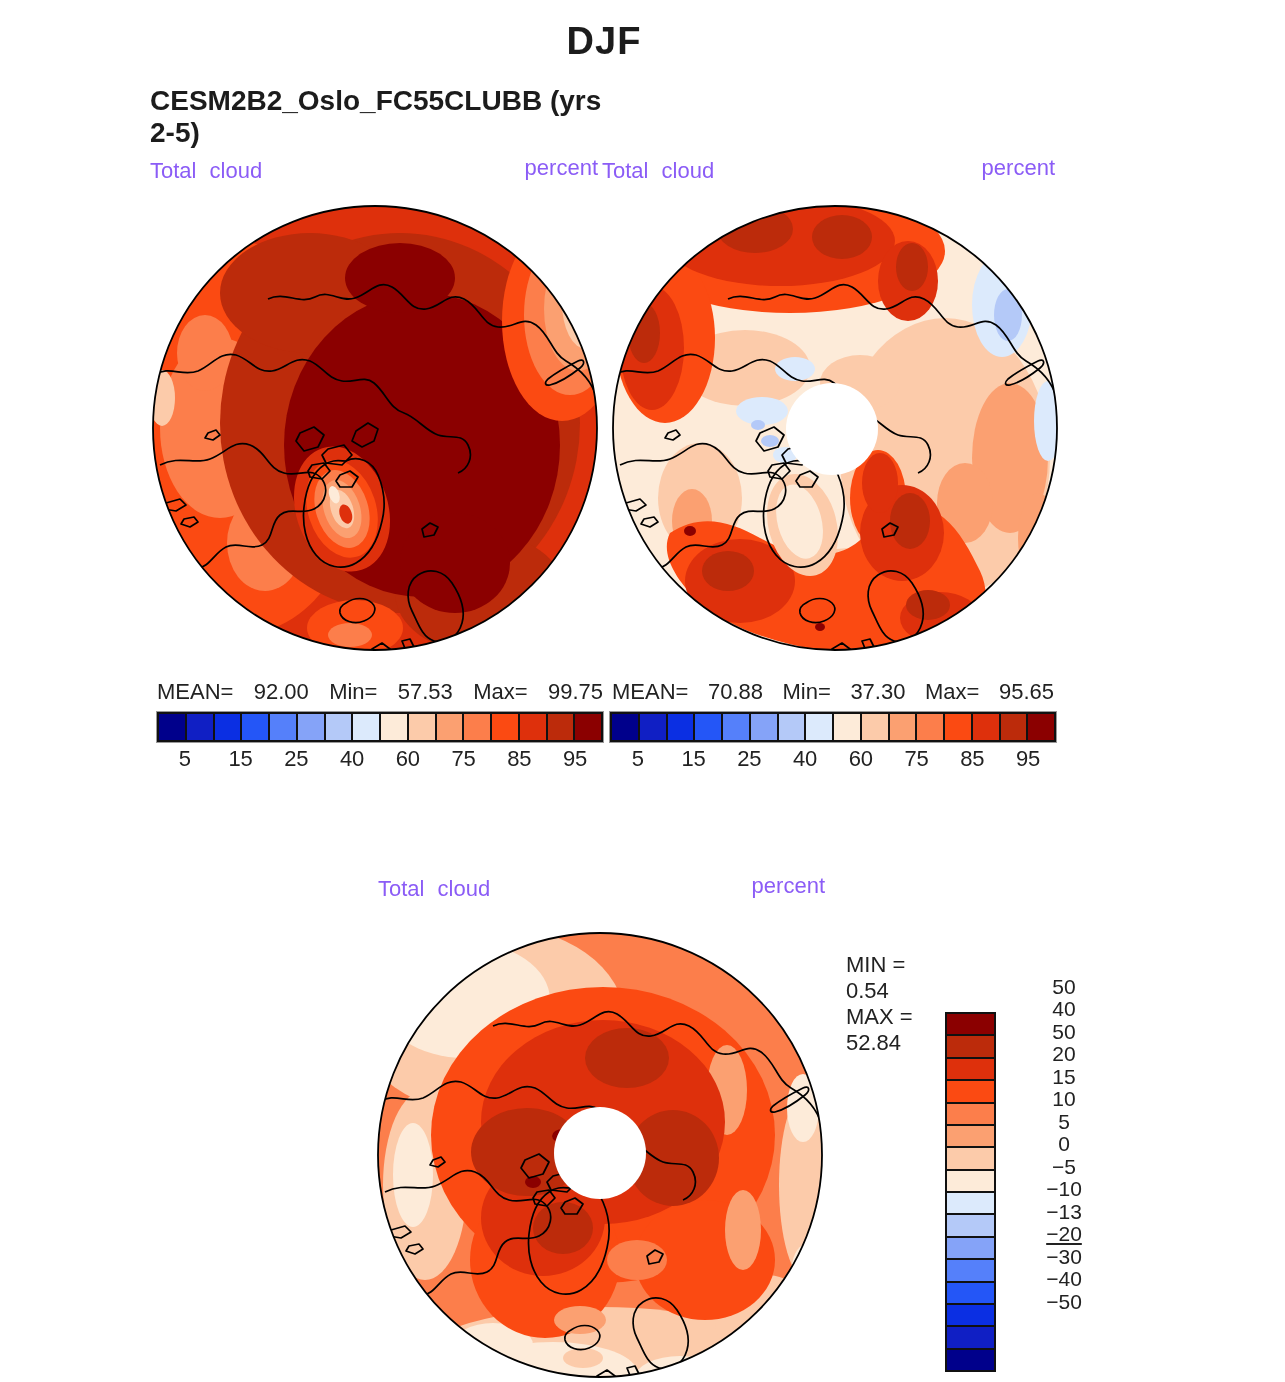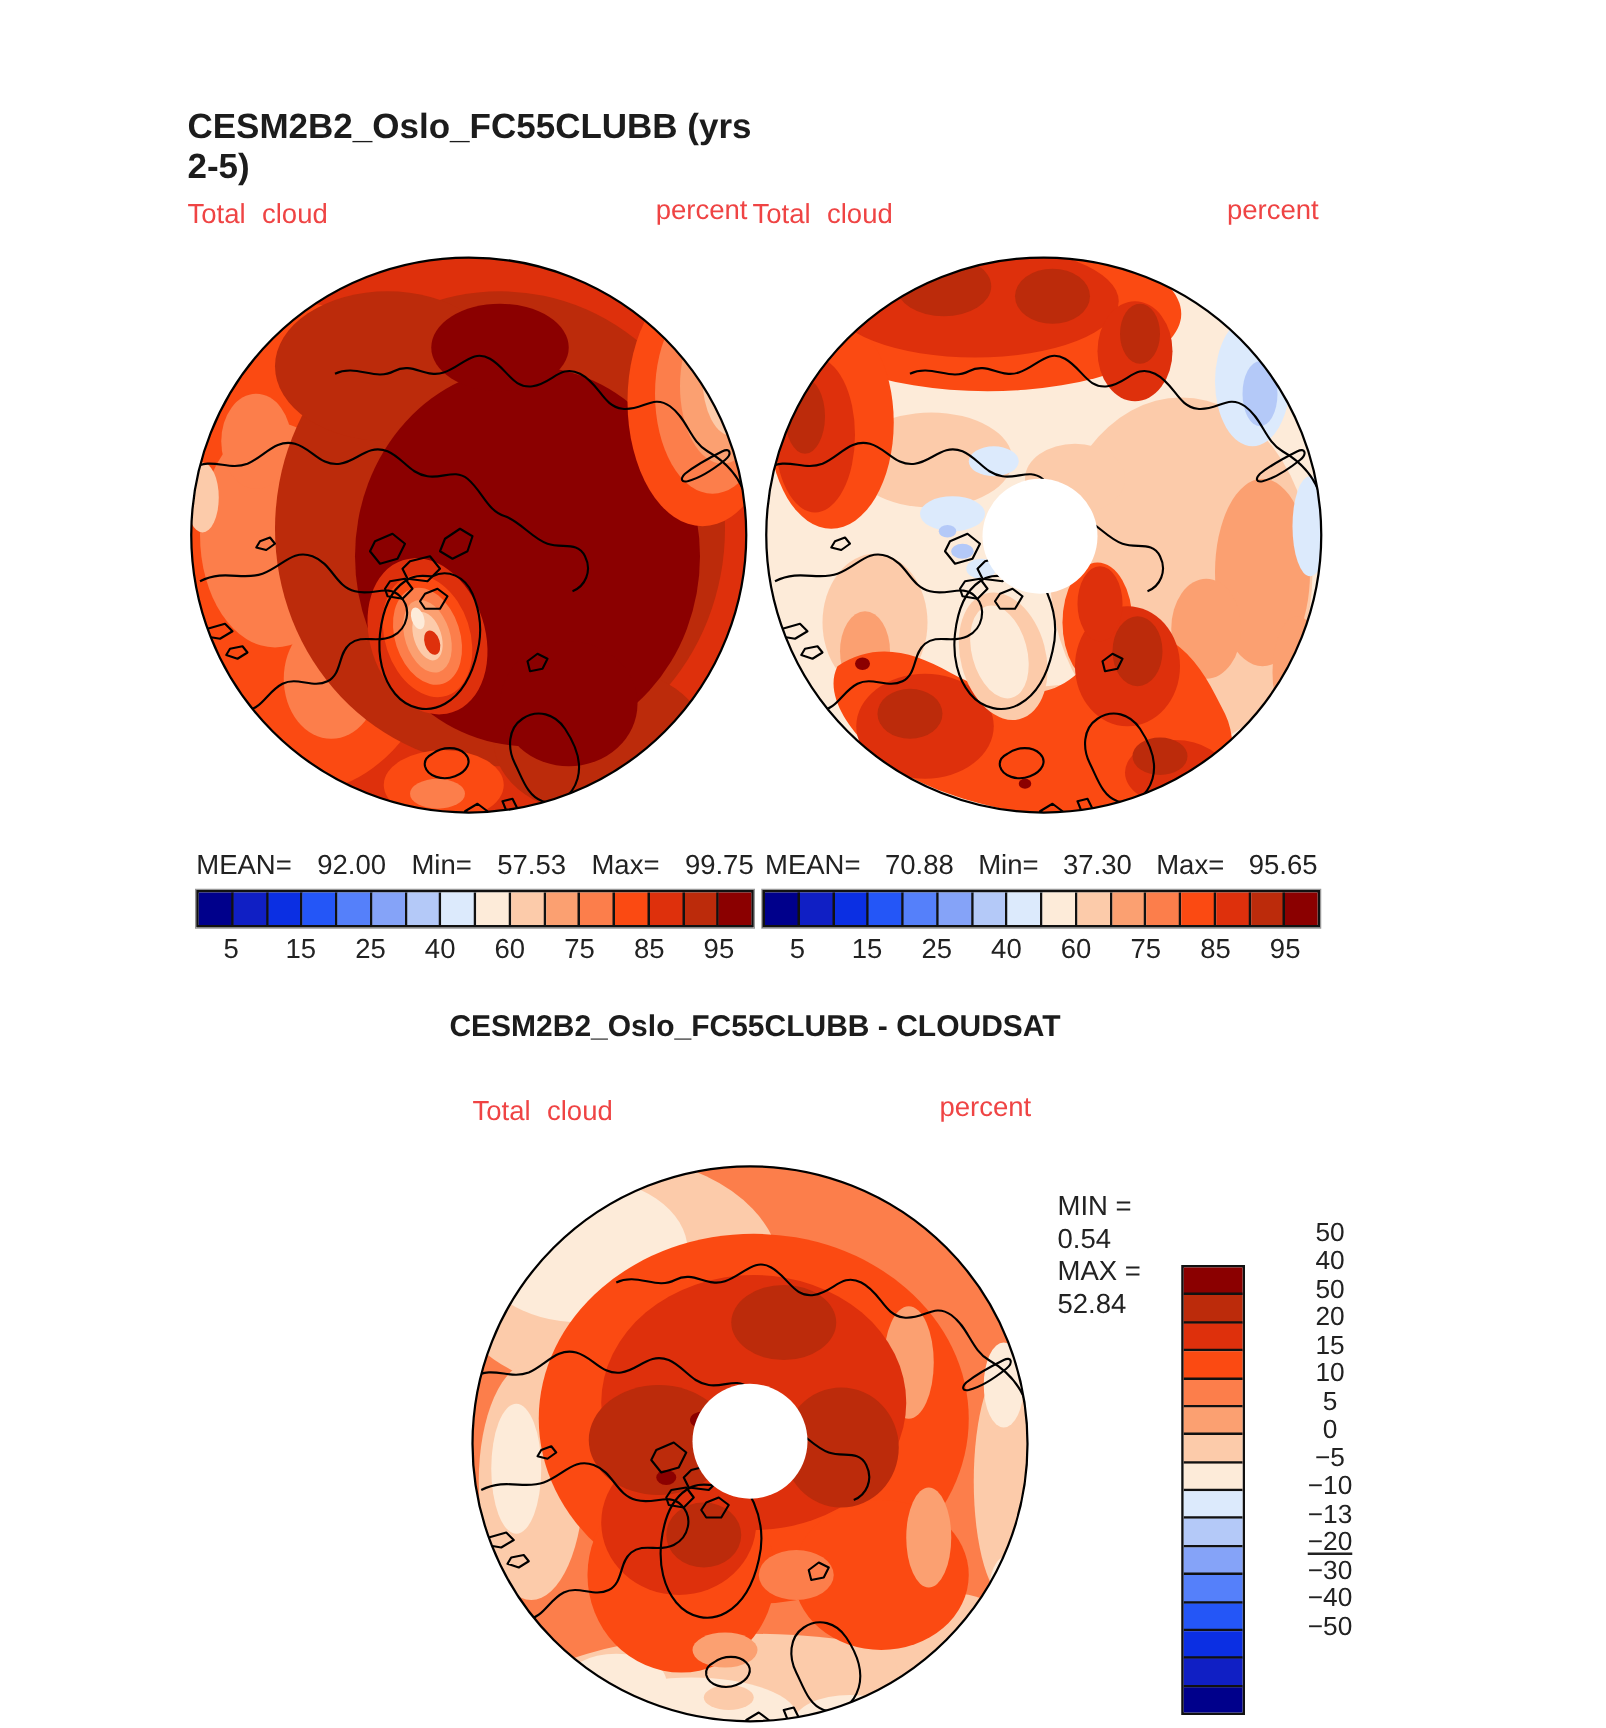--- a/index.html
+++ b/index.html
@@ -3,21 +3,21 @@
 <meta charset="utf-8">
 <style>
   html,body{margin:0;padding:0;background:#fff;}
   body{font-family:"Liberation Sans",sans-serif;color:#1c1c1c;}
   .canvas{position:relative;width:1285px;height:1382px;background:#ffffff;overflow:hidden;}
   .abs{position:absolute;}
   .main-title{top:20px;left:304px;width:600px;text-align:center;font-size:38px;font-weight:bold;letter-spacing:1px;}
   .sub{top:85px;font-size:28px;font-weight:bold;}
   .sub-model{left:150px;width:456px;}
   .sub-obs{left:610px;width:446px;}
-  .fieldlbl{font-size:22px;color:#ef4444;word-spacing:7px;}
+  .fieldlbl{font-size:22px;color:#8b5cf6;word-spacing:7px;}
   .f-model{top:158px;left:150px;}
   .u-model{top:155px;left:450px;width:148px;text-align:right;}
   .f-obs{top:158px;left:602px;}
   .u-obs{top:155px;left:907px;width:148px;text-align:right;}
   .map{position:absolute;width:450px;height:450px;}
   .m-model{left:150px;top:203px;}
   .m-obs{left:610px;top:203px;}
   .m-diff{left:375px;top:930px;}
   .stats{top:679px;height:24px;display:flex;justify-content:space-between;font-size:22px;color:#222;}
   .s-model{left:157px;width:446px;}
@@ -67,20 +67,21 @@
         <path d="M252,438 l8,-2 4,8 -8,4 -4,-10 Z"></path>
         <path d="M222,446 l10,-6 8,6 -6,8 -12,-8 Z"></path>
         <path d="M272,326 l8,-6 8,4 -4,8 -10,2 -2,-8 Z"></path>
         <path d="M16,300 l14,-4 6,6 -10,6 -12,-2 2,-6 Z"></path>
         <path d="M34,316 l10,-2 4,5 -8,5 -9,-3 3,-5 Z"></path>
         <path d="M58,230 l8,-3 4,5 -7,5 -8,-2 3,-5 Z"></path>
       </g>
     </defs>
   </svg>
 
+  <div class="abs main-title">DJF</div>
   <div class="abs sub sub-model">CESM2B2_Oslo_FC55CLUBB (yrs 2-5)</div>
 
   <div class="abs fieldlbl f-model">Total cloud</div>
   <div class="abs fieldlbl u-model">percent</div>
   <div class="abs fieldlbl f-obs">Total cloud</div>
   <div class="abs fieldlbl u-obs">percent</div>
 
   <svg class="map m-model" viewBox="0 0 450 450">
     <g clip-path="url(#mapClip)">
       <rect x="0" y="0" width="450" height="450" fill="#DE300C"></rect>
@@ -236,21 +237,20 @@
       <div class="tick" style="left: 6.25%;">5</div>
       <div class="tick" style="left: 18.75%;">15</div>
       <div class="tick" style="left: 31.25%;">25</div>
       <div class="tick" style="left: 43.75%;">40</div>
       <div class="tick" style="left: 56.25%;">60</div>
       <div class="tick" style="left: 68.75%;">75</div>
       <div class="tick" style="left: 81.25%;">85</div>
       <div class="tick" style="left: 93.75%;">95</div>
     </div>
 
-  <div class="abs diff-title">CESM2B2_Oslo_FC55CLUBB - CLOUDSAT</div>
   <div class="abs fieldlbl f-diff">Total cloud</div>
   <div class="abs fieldlbl u-diff">percent</div>
 
   <div class="abs minmax">
     <span>MIN =</span>
     <span>0.54</span>
     <span>MAX =</span>
     <span>52.84</span>
   </div>
 

